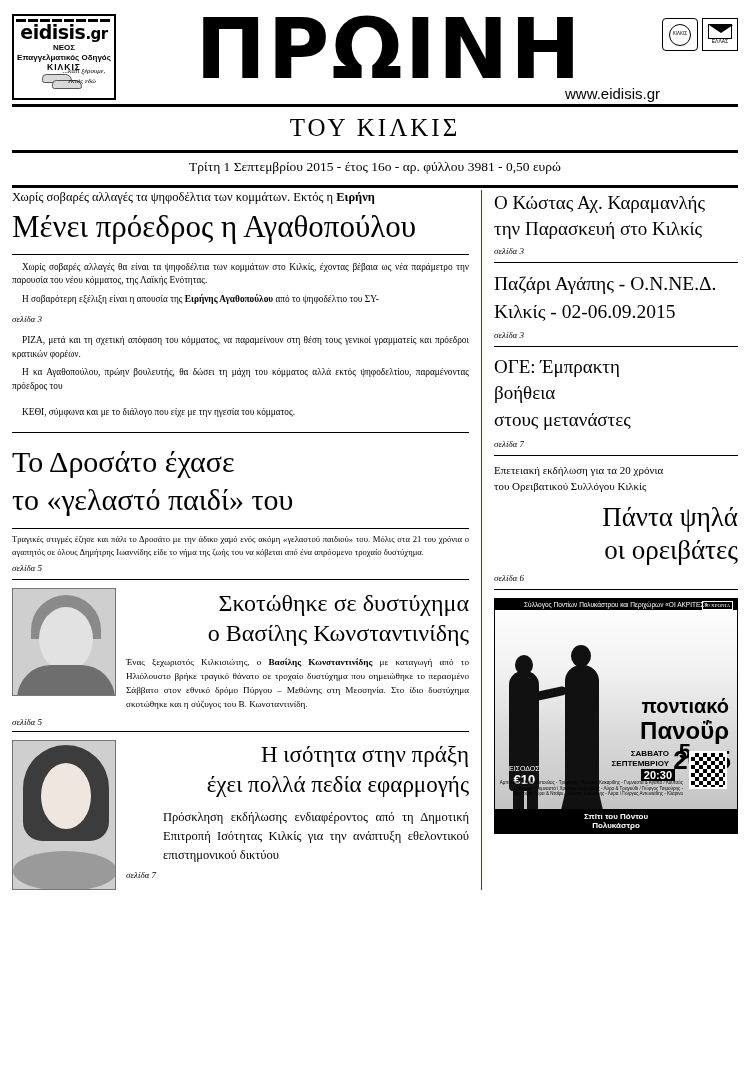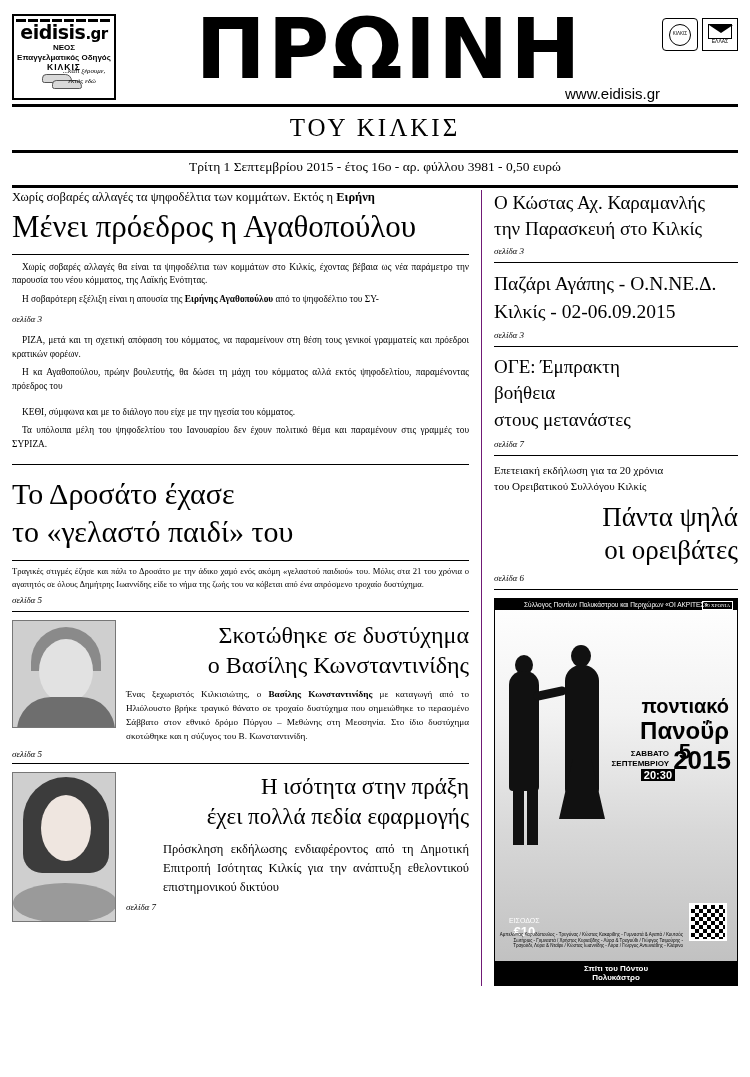--- a/index.html
+++ b/index.html
@@ -92,21 +92,21 @@
   
   .r-head1 { font-size: 19px; line-height: 1.35; }
   .r-head2 { font-size: 19.5px; line-height: 1.4; }
   .r-head3 { font-size: 19px; line-height: 1.4; }
   .r-head-xl { font-size: 27px; line-height: 1.25; text-align: right; }
   .r-pg { font-size: 9px; font-style: italic; padding: 5px 0 4px; }
   .r-rule { border-top: 1px solid #000; margin: 2px 0 7px; }
   .r-text { font-size: 11px; line-height: 1.45; }
 
   
-  .poster { width: 100%; height: 388px; border: 1px solid #000; margin-top: 8px; position: relative; overflow: hidden;
+  .poster { width: 100%; height: 236px; border: 1px solid #000; margin-top: 8px; position: relative; overflow: hidden;
             background: linear-gradient(#ffffff 0%, #f2f2f2 30%, #d8d8d8 60%, #bdbdbd 100%); }
   .poster-top { background: #000; color: #fff; font-size: 6.5px; text-align: center; padding: 2px 0; font-family:"Liberation Sans", sans-serif;}
   .poster-badge { position:absolute; right: 4px; top: 2px; border: 1px solid #fff; color:#fff; font-size:5px; padding:1px 2px; }
   .silhouettes { position: absolute; left: 8px; top: 30px; width: 120px; height: 210px; }
   .sil { position: absolute; background: #111; }
   .s-body1 { left: 6px; top: 42px; width: 30px; height: 120px; border-radius: 14px 14px 4px 4px; }
   .s-head1 { left: 12px; top: 26px; width: 18px; height: 20px; border-radius: 50%; }
   .s-arm1 { left: 30px; top: 60px; width: 34px; height: 9px; transform: rotate(-12deg); border-radius: 5px;}
   .s-body2 { left: 62px; top: 36px; width: 34px; height: 128px; border-radius: 16px 16px 4px 4px; }
   .s-head2 { left: 68px; top: 16px; width: 20px; height: 22px; border-radius: 50%; }
@@ -204,21 +204,20 @@
           <p>Χωρίς σοβαρές αλλαγές θα είναι τα ψηφοδέλτια των κομμάτων στο Κιλκίς, έχοντας βέβαια ως νέα παράμετρο την παρουσία του νέου κόμματος, της Λαϊκής Ενότητας.</p>
           <p><span>Η σοβαρότερη εξέλιξη είναι η απουσία της </span><b>Ειρήνης Αγαθοπούλου</b><span> από το ψηφοδέλτιο του ΣΥ-</span></p>
           <div class="pg-ref">σελίδα 3</div>
         </div>
         <div class="c">
           <p>ΡΙΖΑ, μετά και τη σχετική απόφαση του κόμματος, να παραμείνουν στη θέση τους γενικοί γραμματείς και πρόεδροι κρατικών φορέων.</p>
           <p>Η κα Αγαθοπούλου, πρώην βουλευτής, θα δώσει τη μάχη του κόμματος αλλά εκτός ψηφοδελτίου, παραμένοντας πρόεδρος του</p>
         </div>
         <div class="c">
           <p>ΚΕΘΙ, σύμφωνα και με το διάλογο που είχε με την ηγεσία του κόμματος.</p>
-          <p>Τα υπόλοιπα μέλη του ψηφοδελτίου του Ιανουαρίου δεν έχουν πολιτικό θέμα και παραμένουν στις γραμμές του ΣΥΡΙΖΑ.</p>
         </div>
       </div>
 
       <div class="rule-thin" style="margin-top:8px;"></div>
 
       <div style="padding-top:10px;">
         <div class="headline-l">Το Δροσάτο έχασε</div>
         <div class="headline-l">το «γελαστό παιδί» του</div>
         <div class="rule-thin" style="margin-top:10px;"></div>
         <div class="lead-small">Τραγικές στιγμές έζησε και πάλι το Δροσάτο με την άδικο χαμό ενός ακόμη «γελαστού παιδιού» του. Μόλις στα 21 του χρόνια ο αγαπητός σε όλους Δημήτρης Ιωαννίδης είδε το νήμα της ζωής του να κόβεται από ένα απρόσμενο τροχαίο δυστύχημα.</div>

